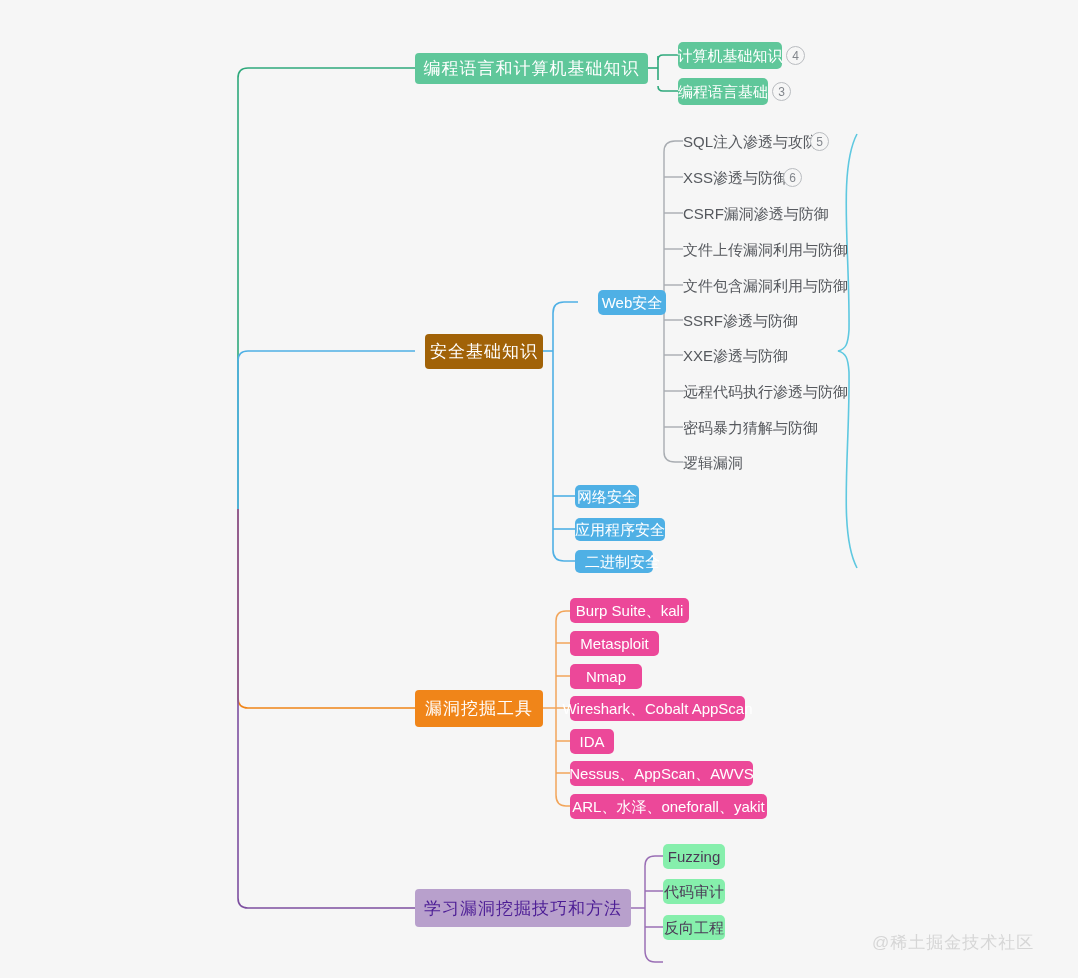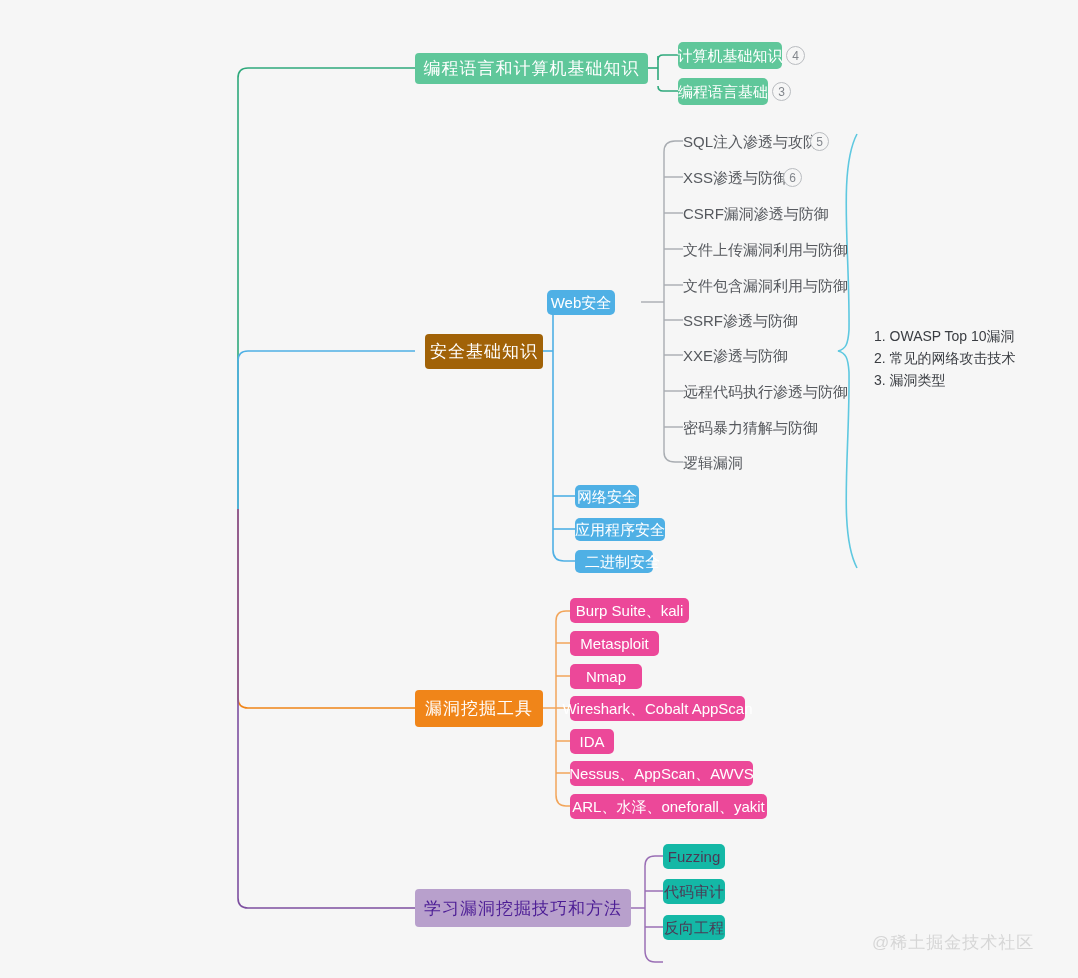--- a/index.html
+++ b/index.html
@@ -61,21 +61,21 @@
   
   .l2 {
     border-radius: 5px;
     color: #ffffff;
     font-size: 15px;
     padding: 0 11px;
   }
   .l2.green  { background: #5fc79a; }
   .l2.blue   { background: #4fb0e5; }
   .l2.orange { background: #ec4899; }
-  .l2.purple { background: #14b8a6; color: #4a3a55; }
+  .l2.purple { background: #86efac; color: #4a3a55; }
 
   
   .leaf {
     position: absolute;
     font-size: 15px;
     color: #56595e;
     white-space: nowrap;
     line-height: 1;
   }
   
@@ -191,21 +191,21 @@
     <span>编程语言基础</span>
   </div>
   <div class="badge" style="left:772px; top:82px;">
     <span>3</span>
   </div>
 
   <div class="node l1 blue" style="left:425px; top:334px; width:118px; height:35px;">
     <span>安全基础知识</span>
   </div>
 
-  <div class="node l2 blue" style="left:547px; top:290px; width:68px; height:25px;">
+  <div class="node l2 blue" style="left:598px; top:290px; width:68px; height:25px;">
     <span>Web安全</span>
   </div>
   <div class="node l2 blue" style="left:575px; top:485px; width:64px; height:23px;">
     <span>网络安全</span>
   </div>
   <div class="node l2 blue" style="left:575px; top:518px; width:90px; height:23px;">
     <span>应用程序安全</span>
   </div>
   <div class="node l2 blue" style="left:575px; top:550px; width:78px; height:23px;padding-left:28px;">
     <span>二进制安全</span>
@@ -243,25 +243,20 @@
   <div class="leaf" style="left:683px; top:384px;">
     <span>远程代码执行渗透与防御</span>
   </div>
   <div class="leaf" style="left:683px; top:420px;">
     <span>密码暴力猜解与防御</span>
   </div>
   <div class="leaf" style="left:683px; top:455px;">
     <span>逻辑漏洞</span>
   </div>
 
-  <div class="note" style="left:874px; top:325px;">
-    <div>1. OWASP Top 10漏洞</div>
-    <div>2. 常见的网络攻击技术</div>
-    <div>3. 漏洞类型</div>
-  </div>
 
   <div class="node l1 orange" style="left:415px; top:690px; width:128px; height:37px;">
     <span>漏洞挖掘工具</span>
   </div>
 
   <div class="node l2 orange" style="left:570px; top:598px; width:119px; height:25px;">
     <span>Burp Suite、kali</span>
   </div>
   <div class="node l2 orange" style="left:570px; top:631px; width:89px; height:25px;">
     <span>Metasploit</span>

